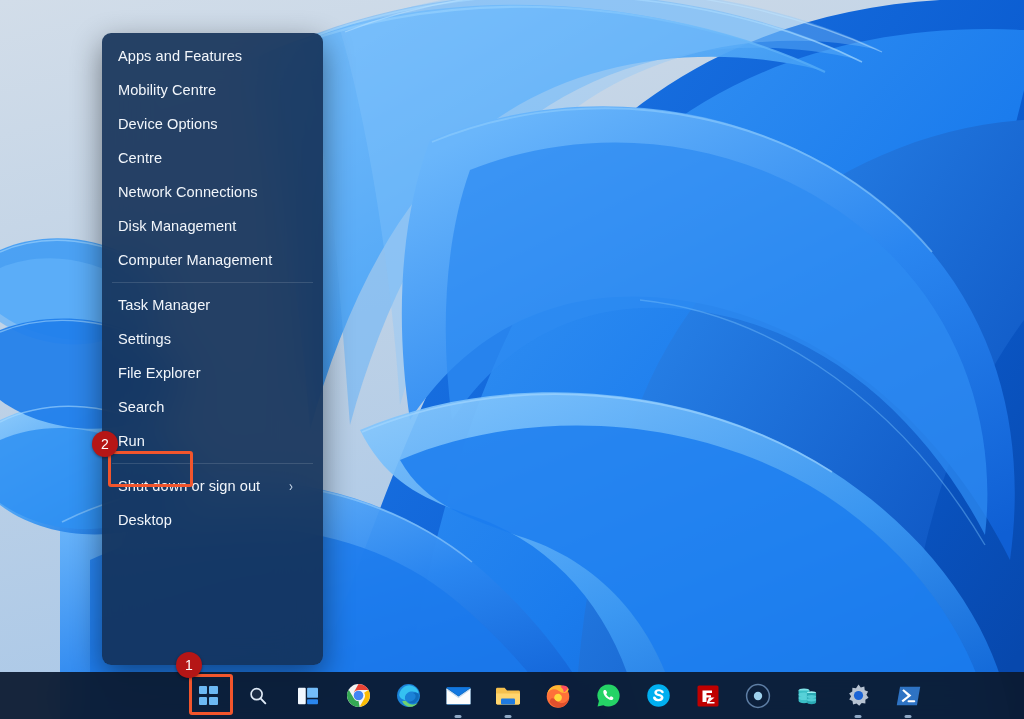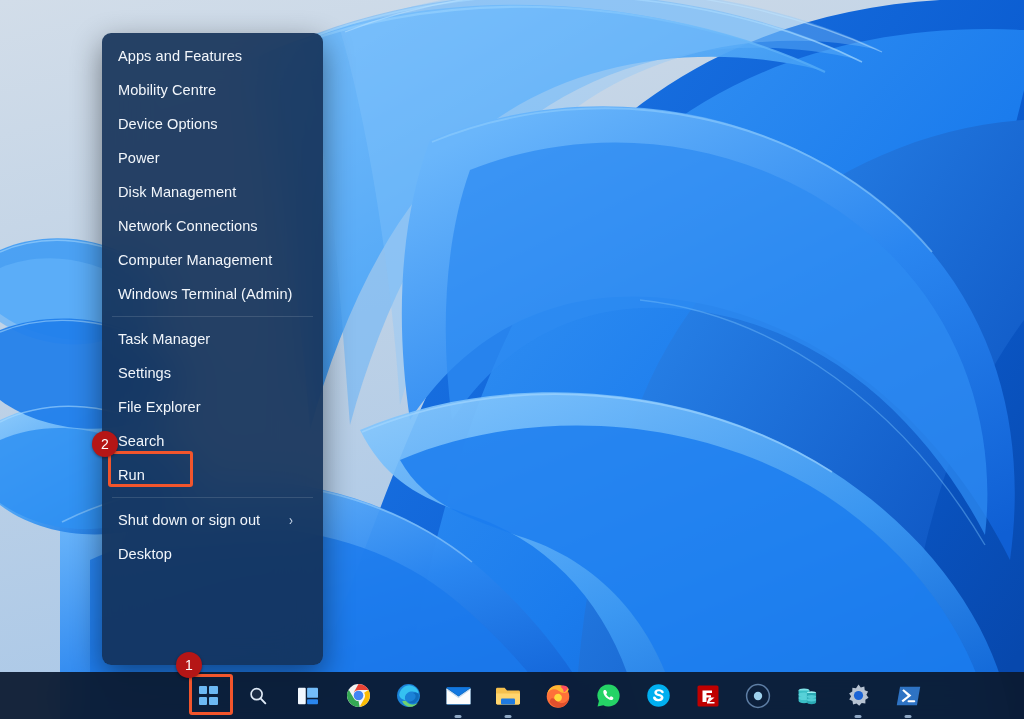--- a/index.html
+++ b/index.html
@@ -250,33 +250,30 @@
       <div class="menu-item">
         <span class="mi-label">Apps and Features</span>
       </div>
       <div class="menu-item">
         <span class="mi-label">Mobility Centre</span>
       </div>
       <div class="menu-item">
         <span class="mi-label">Device Options</span>
       </div>
       <div class="menu-item">
-        <span class="mi-label">Power</span>
+        <span class="mi-label">Centre</span>
+      </div>
+      <div class="menu-item">
+        <span class="mi-label">Network Connections</span>
       </div>
       <div class="menu-item">
         <span class="mi-label">Disk Management</span>
       </div>
       <div class="menu-item">
-        <span class="mi-label">Network Connections</span>
-      </div>
-      <div class="menu-item">
         <span class="mi-label">Computer Management</span>
-      </div>
-      <div class="menu-item">
-        <span class="mi-label">Windows Terminal (Admin)</span>
       </div>
       <div class="menu-sep"></div>
       <div class="menu-item">
         <span class="mi-label">Task Manager</span>
       </div>
       <div class="menu-item">
         <span class="mi-label">Settings</span>
       </div>
       <div class="menu-item">
         <span class="mi-label">File Explorer</span>

